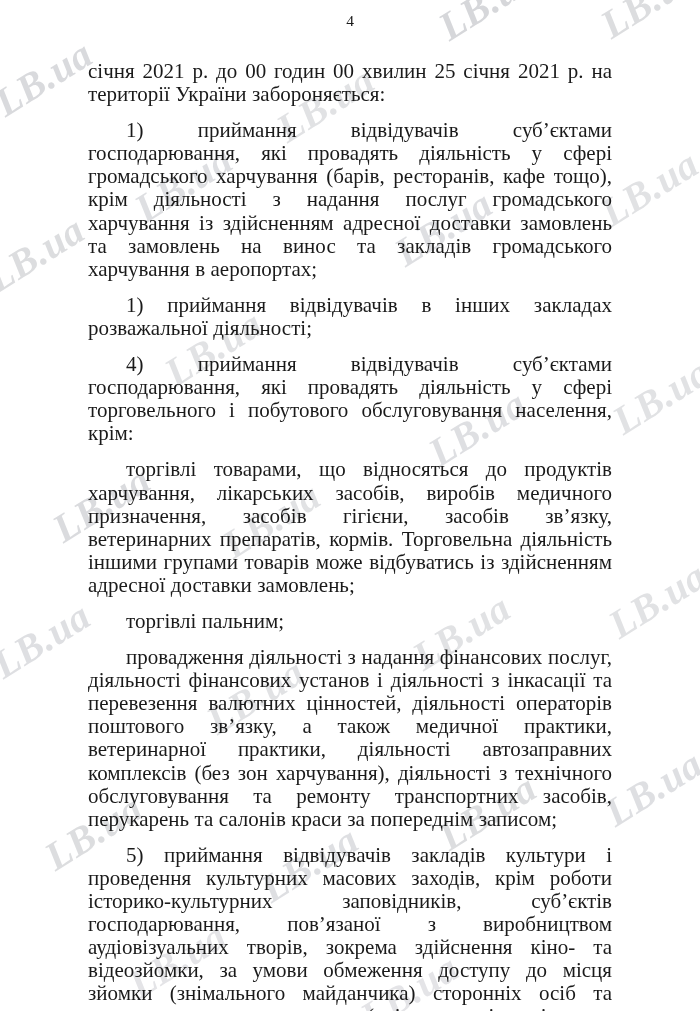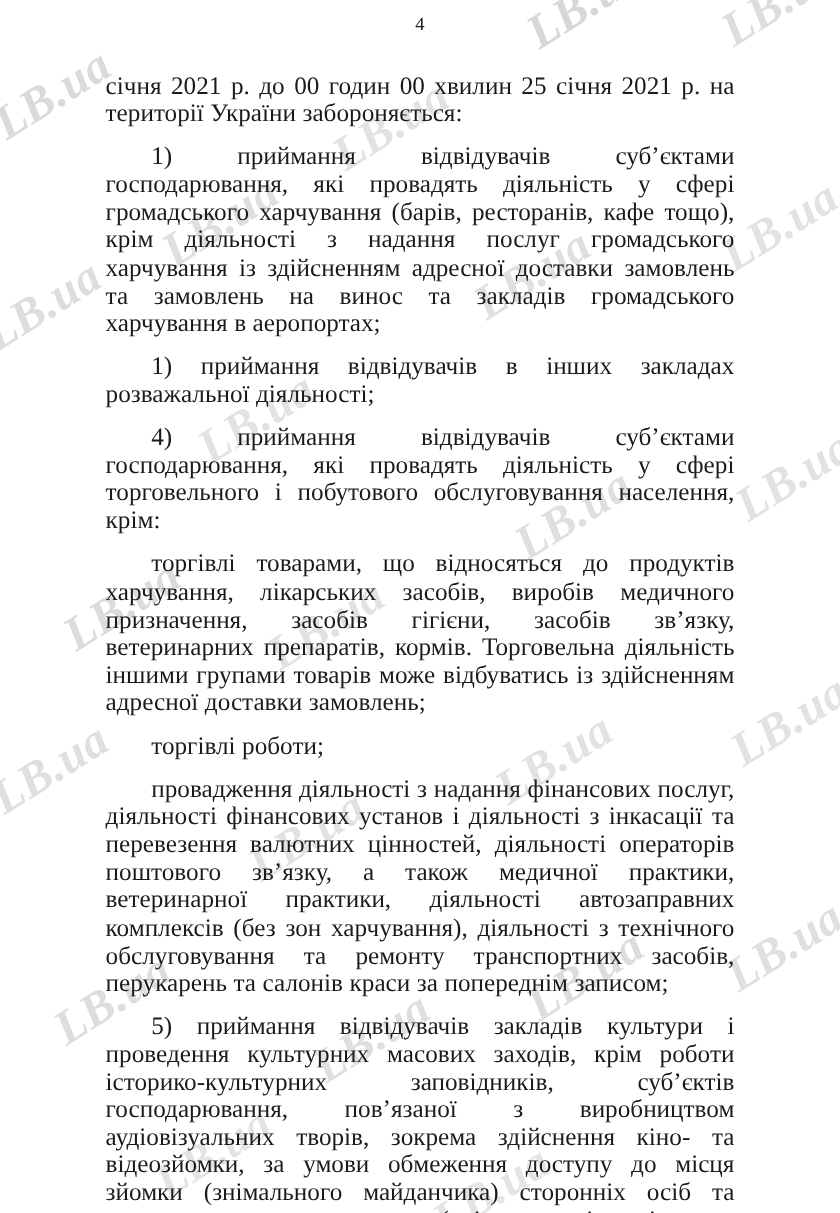--- a/index.html
+++ b/index.html
@@ -136,20 +136,20 @@
   <div id="text-layer">
 
     <div class="page-number">4</div>
 
     <div class="body-text">
         <p class="para noindent nogap ">січня 2021 р. до 00 годин 00 хвилин 25 січня 2021 р. на території України забороняється:</p>
         <p class="para indent gap ">1) приймання відвідувачів суб’єктами господарювання, які провадять діяльність у сфері громадського харчування (барів, ресторанів, кафе тощо), крім діяльності з надання послуг громадського харчування із здійсненням адресної доставки замовлень та замовлень на винос та закладів громадського харчування в аеропортах;</p>
         <p class="para indent gap ">1) приймання відвідувачів в інших закладах розважальної діяльності;</p>
         <p class="para indent gap ">4) приймання відвідувачів суб’єктами господарювання, які провадять діяльність у сфері торговельного і побутового обслуговування населення, крім:</p>
         <p class="para indent gap ">торгівлі товарами, що відносяться до продуктів харчування, лікарських засобів, виробів медичного призначення, засобів гігієни, засобів зв’язку, ветеринарних препаратів, кормів. Торговельна діяльність іншими групами товарів може відбуватись із здійсненням адресної доставки замовлень;</p>
-        <p class="para indent gap ">торгівлі роботи;</p>
+        <p class="para indent gap ">торгівлі пальним;</p>
         <p class="para indent gap ">провадження діяльності з надання фінансових послуг, діяльності фінансових установ і діяльності з інкасації та перевезення валютних цінностей, діяльності операторів поштового зв’язку, а також медичної практики, ветеринарної практики, діяльності автозаправних комплексів (без зон харчування), діяльності з технічного обслуговування та ремонту транспортних засобів, перукарень та салонів краси за попереднім записом;</p>
         <p class="para indent gap ">5) приймання відвідувачів закладів культури і проведення культурних масових заходів, крім роботи історико-культурних заповідників, суб’єктів господарювання, пов’язаної з виробництвом аудіовізуальних творів, зокрема здійснення кіно- та відеозйомки, за умови обмеження доступу до місця зйомки (знімального майданчика) сторонніх осіб та використання персоналом (крім акторів під час знімального процесу), залученим до виробництва аудіовізуального твору, респіраторів або захисних масок, у тому числі виготовлених самостійно. Діяльність суб’єктів господарювання, пов’язана з виробництвом аудіовізуальних творів, не є масовим заходом;</p>
         <p class="para indent gap nojust">6) приймання відвідувачів спортивних залів, фітнес-центрів, басейнів, крім відвідування спортсменами національної збірної команди України та їх тренерами за умови дотримання відповідних санітарних і протиепідемічних заходів;</p>
       </div>
 
   </div>
 </div>
 
 </body></html>

